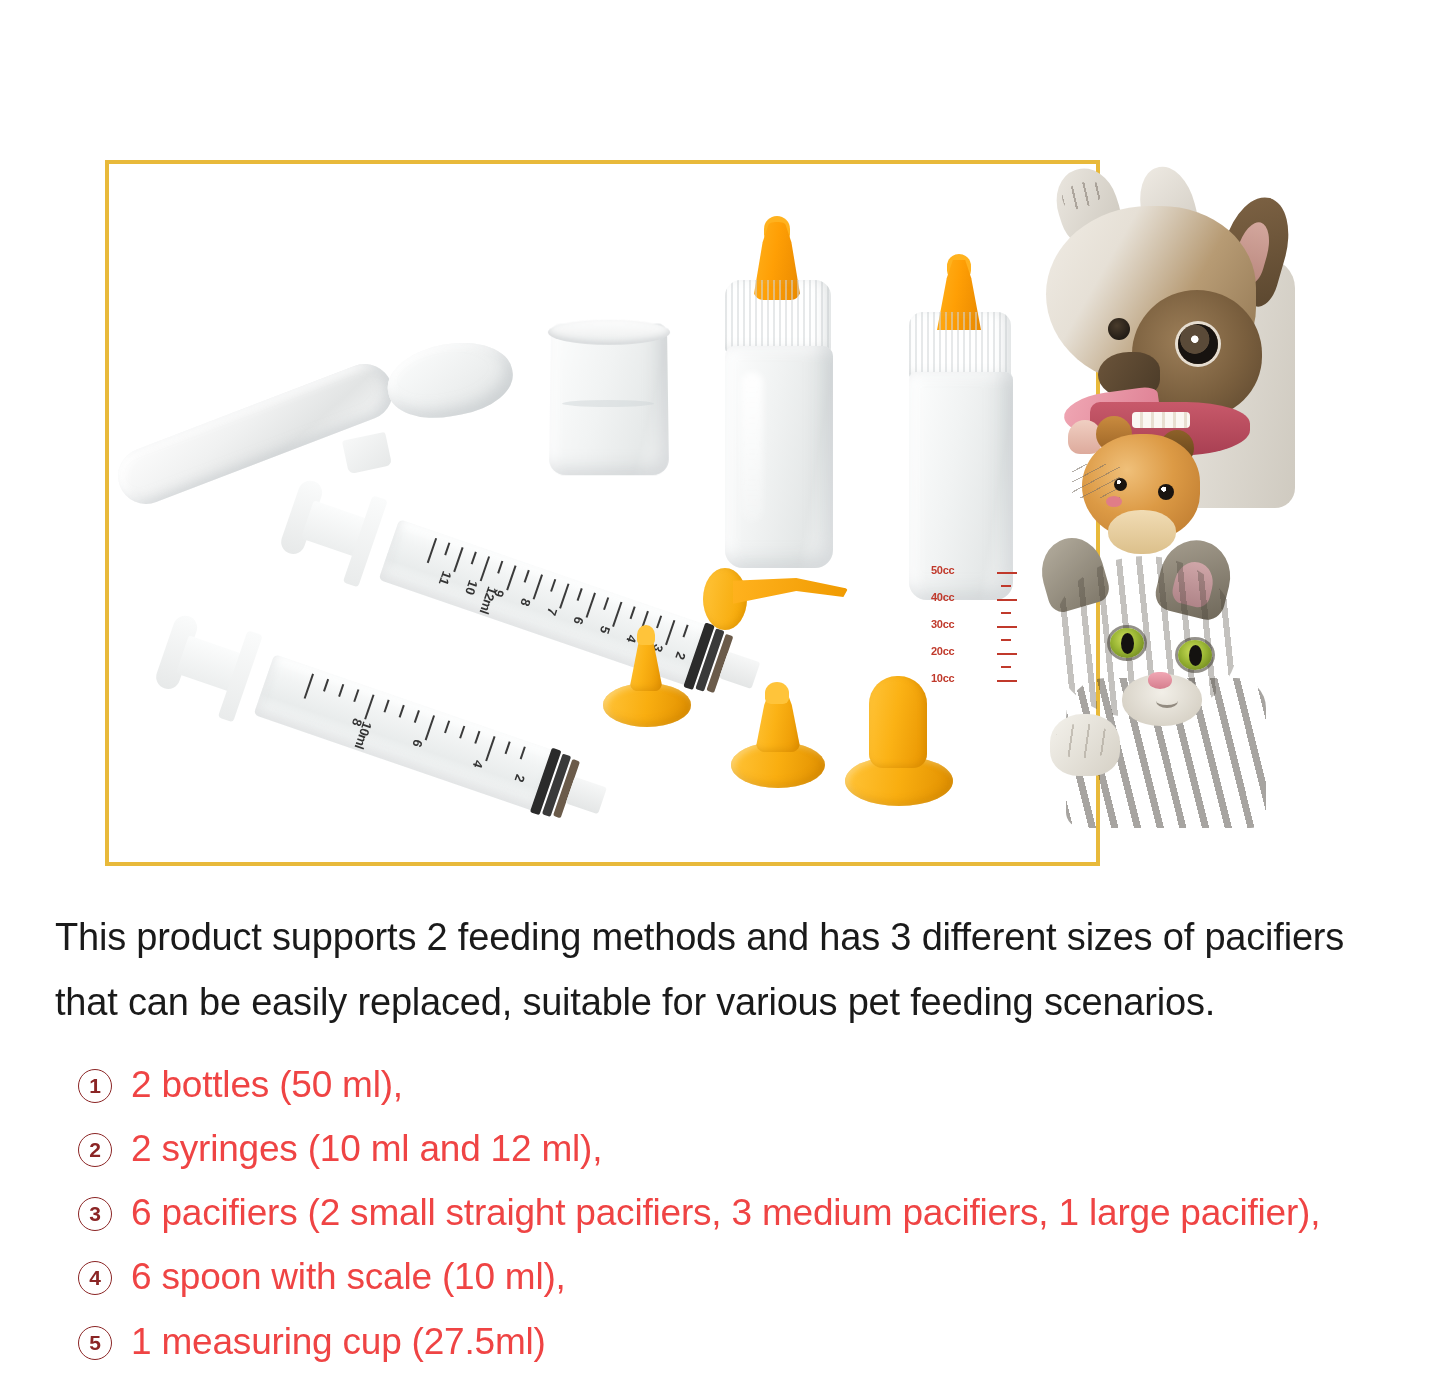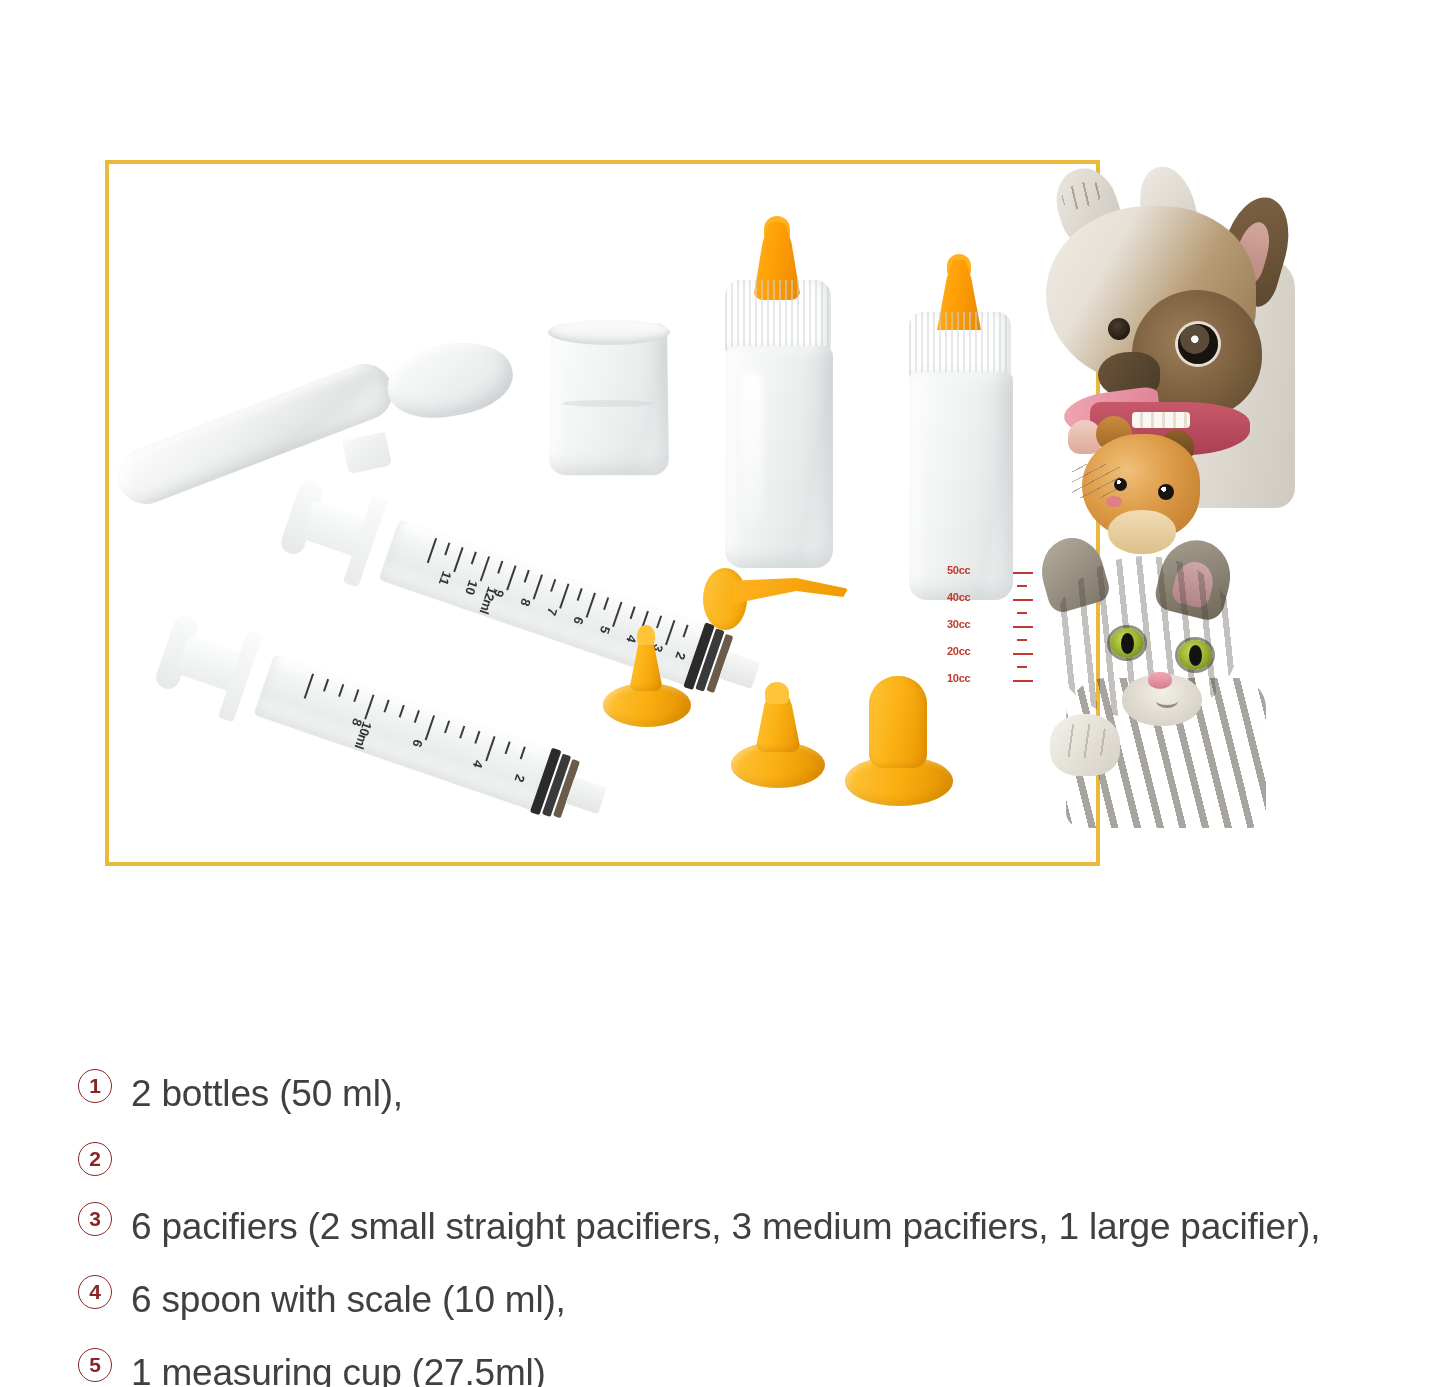--- a/index.html
+++ b/index.html
@@ -79,21 +79,21 @@
     background:#FFB21E; border-radius:50% 50% 30% 30%; }
   .b2-cap { position:absolute; left:14px; top:52px; width:102px; height:68px;
     background:linear-gradient(100deg,#ffffff 0%,#f4f5f5 40%,#e6e8e8 80%,#fafbfb 100%);
     border-radius:14px 14px 6px 6px;
     background-image:repeating-linear-gradient(90deg, rgba(210,214,216,.55) 0 2px, rgba(255,255,255,0) 2px 6px);
     box-shadow:inset -6px -4px 12px rgba(185,190,193,.45); }
   .b2-body { position:absolute; left:14px; top:112px; width:104px; height:228px;
     background:linear-gradient(100deg,#fdfefe 0%,#f1f3f3 42%,#e5e8e8 76%,#f9fafa 100%);
     border-radius:8px 8px 18px 18px;
     box-shadow:inset -9px -6px 18px rgba(182,188,191,.5), inset 7px 5px 14px rgba(255,255,255,.95); }
-  .scale { position:absolute; left:38px; top:190px; width:92px; height:136px; }
+  .scale { position:absolute; left:22px; top:190px; width:92px; height:136px; }
   .scale-row { position:relative; height:27px; }
   .scale-label { position:absolute; left:0; top:2px; font-size:11px; color:#C0392B;
     font-weight:bold; letter-spacing:-0.3px; }
   .scale-tick { position:absolute; right:6px; top:10px; width:20px; height:2px; background:#C0392B; }
   .scale-minor { position:absolute; right:12px; top:23px; width:10px; height:2px; background:#C0392B; }
 
   
   .syr12 { position:absolute; left:185px; top:295px; width:580px; height:180px;
     transform:rotate(19deg); transform-origin:left center; }
   .s12-barrel { position:absolute; left:95px; top:30px; width:330px; height:64px;
@@ -261,22 +261,22 @@
 
   
   .paragraph { position:absolute; left:55px; top:905px; width:1350px;
     font-size:38px; line-height:1.72; color:#1a1a1a; letter-spacing:-0.2px; }
 
   .list { position:absolute; left:78px; top:1062px; width:1350px; }
   .li { display:flex; align-items:flex-start; margin-bottom:19px; }
   .li-num { flex:0 0 auto; width:34px; height:34px; border:1.6px solid #8B2525;
     border-radius:50%; color:#8B2525; font-size:21px; font-weight:bold;
     display:flex; align-items:center; justify-content:center; margin-top:7px; }
-  .li-text { margin-left:19px; font-size:37px; color:#404040; line-height:1.22;
-    letter-spacing:-0.2px;margin-top:9px; }
+  .li-text { margin-left:19px; font-size:37px; color:#ef4444; line-height:1.22;
+    letter-spacing:-0.2px; }
 </style>
 </head>
 <body>
 
 <div class="page">
 
 
   <div class="photo-area">
     <div class="frame-border"></div>
 
@@ -483,28 +483,30 @@
           <div class="cat-pupil"></div>
         </div>
         <div class="cat-nose"></div>
         <div class="cat-mouth"></div>
       </div>
       <div class="cat-paw"></div>
     </div>
 
   </div>
 
+  <div class="paragraph">This product supports 2 feeding methods and has 3 different sizes of pacifiers that can be easily replaced, suitable for various pet feeding scenarios.</div>
 
   <div class="list">
     <div class="li">
       <div class="li-num">1</div>
       <div class="li-text">2 bottles (50 ml),</div>
     </div>
     <div class="li">
       <div class="li-num">2</div>
+      <div class="li-text">2 syringes (10 ml and 12 ml),</div>
     </div>
     <div class="li">
       <div class="li-num">3</div>
       <div class="li-text">6 pacifiers (2 small straight pacifiers, 3 medium pacifiers, 1 large pacifier),</div>
     </div>
     <div class="li">
       <div class="li-num">4</div>
       <div class="li-text">6 spoon with scale (10 ml),</div>
     </div>
     <div class="li">

